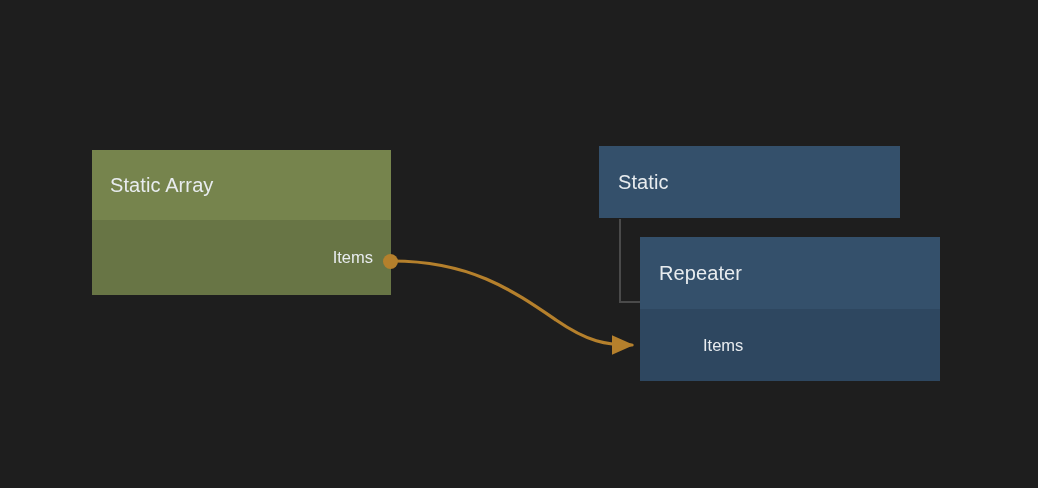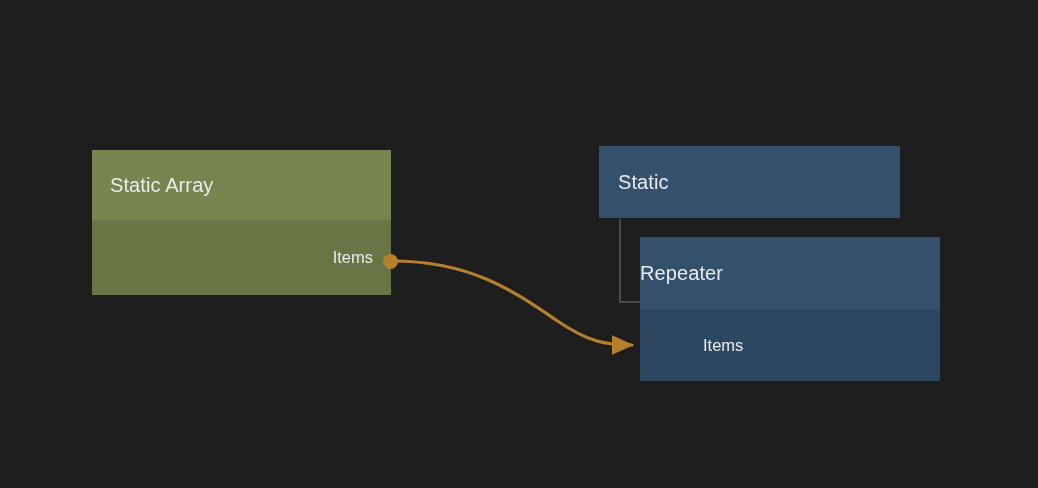--- a/index.html
+++ b/index.html
@@ -122,20 +122,21 @@
   
   #node-repeater {
     left: 640px;
     top: 237px;
     width: 300px;
     height: 144px;
   }
   #node-repeater .node-header {
     height: 72px;
     background: #34506b;
+    padding-left: 19px;
   }
   #node-repeater .node-body {
     height: 72px;
     background: #2e4760;
   }
   #node-repeater .port-row {
     justify-content: flex-start;
     padding-left: 19px;
   }
 

